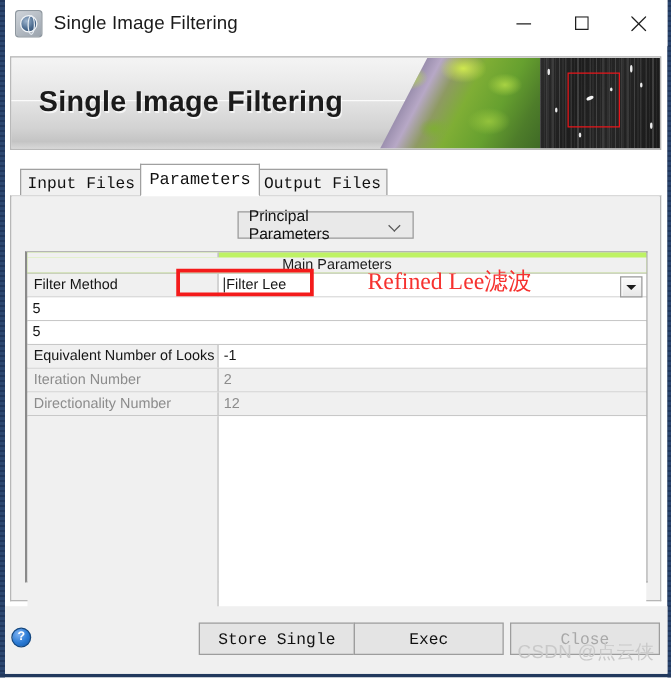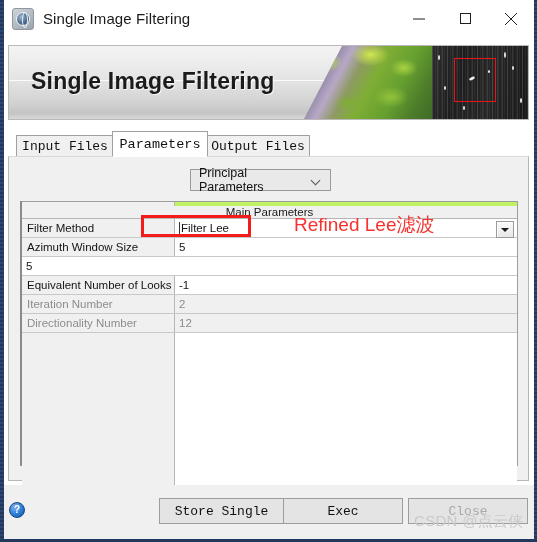--- a/index.html
+++ b/index.html
@@ -262,21 +262,21 @@
   .anno-box {
     position: absolute; left: 141px; top: 215px;
     width: 110px; height: 22px;
     border: 3px solid #f41b1b;
     z-index: 20;
     pointer-events: none;
   }
   .anno-text {
     position: absolute; left: 294px; top: 212px;
     font-size: 19px; color: #f6322f;
-    font-family: Liberation Sans, sans-serif;
+    font-family: Liberation Serif, serif;
     z-index: 20;
     white-space: nowrap;
   }
 
   
   .footer {
     position: absolute; left: 4px; top: 485px; right: 3px; height: 54px;
     background: #f0f0f0;
   }
   .help-icon {
@@ -390,21 +390,20 @@
 
       <div class="trow first">
         <div class="tcell-label">Filter Method</div>
         <div class="tcell-value">
           <span class="caret"></span>
             <span>Filter Lee</span>
         </div>
       </div>
 
       <div class="trow">
-        <div class="tcell-label">Azimuth Window Size</div>
         <div class="tcell-value">5</div>
       </div>
 
       <div class="trow">
         <div class="tcell-value">5</div>
       </div>
 
       <div class="trow">
         <div class="tcell-label">Equivalent Number of Looks</div>
         <div class="tcell-value">-1</div>

